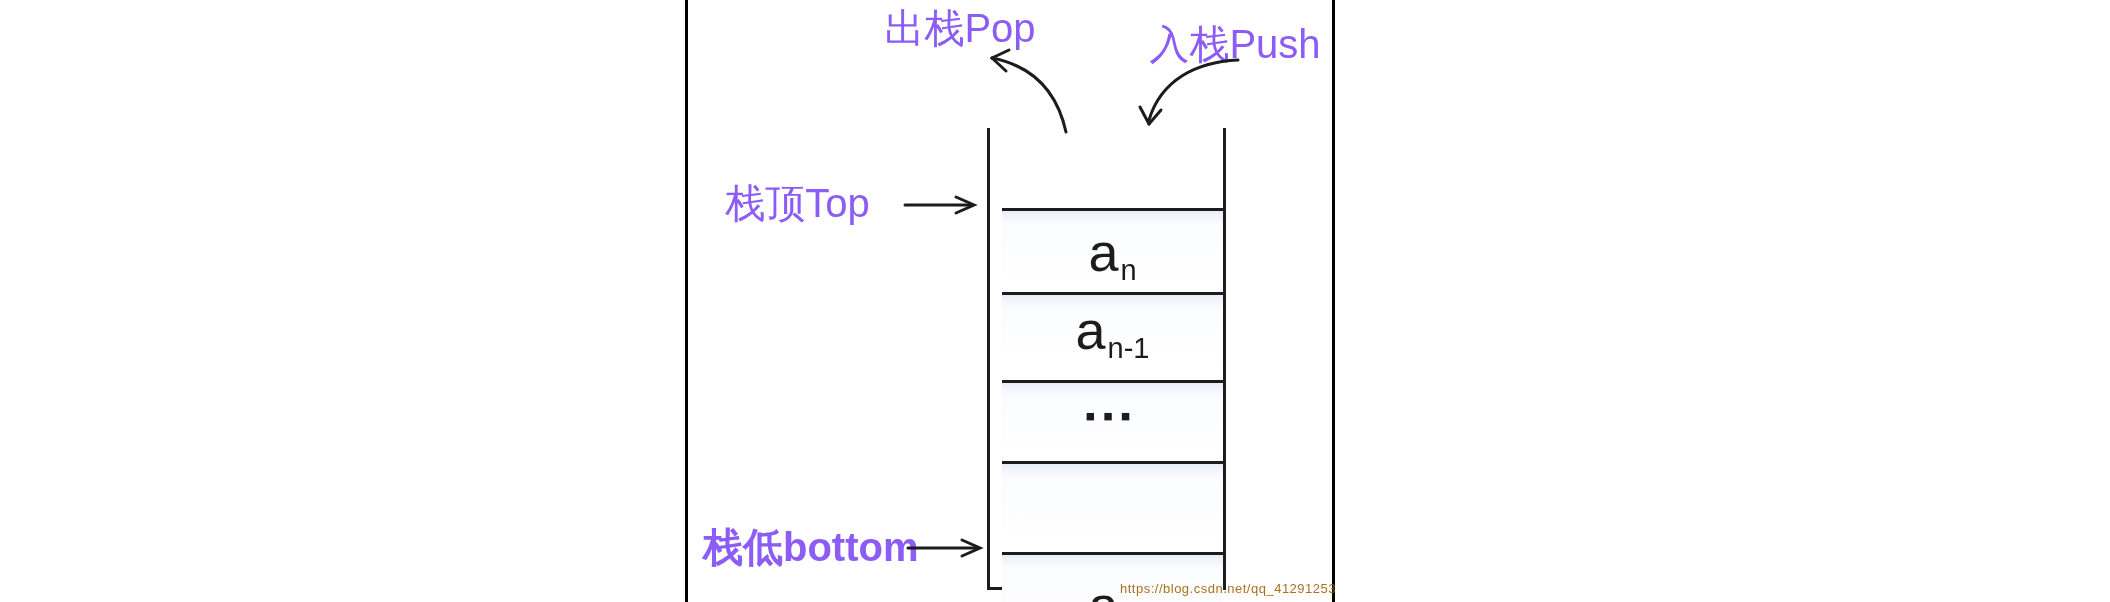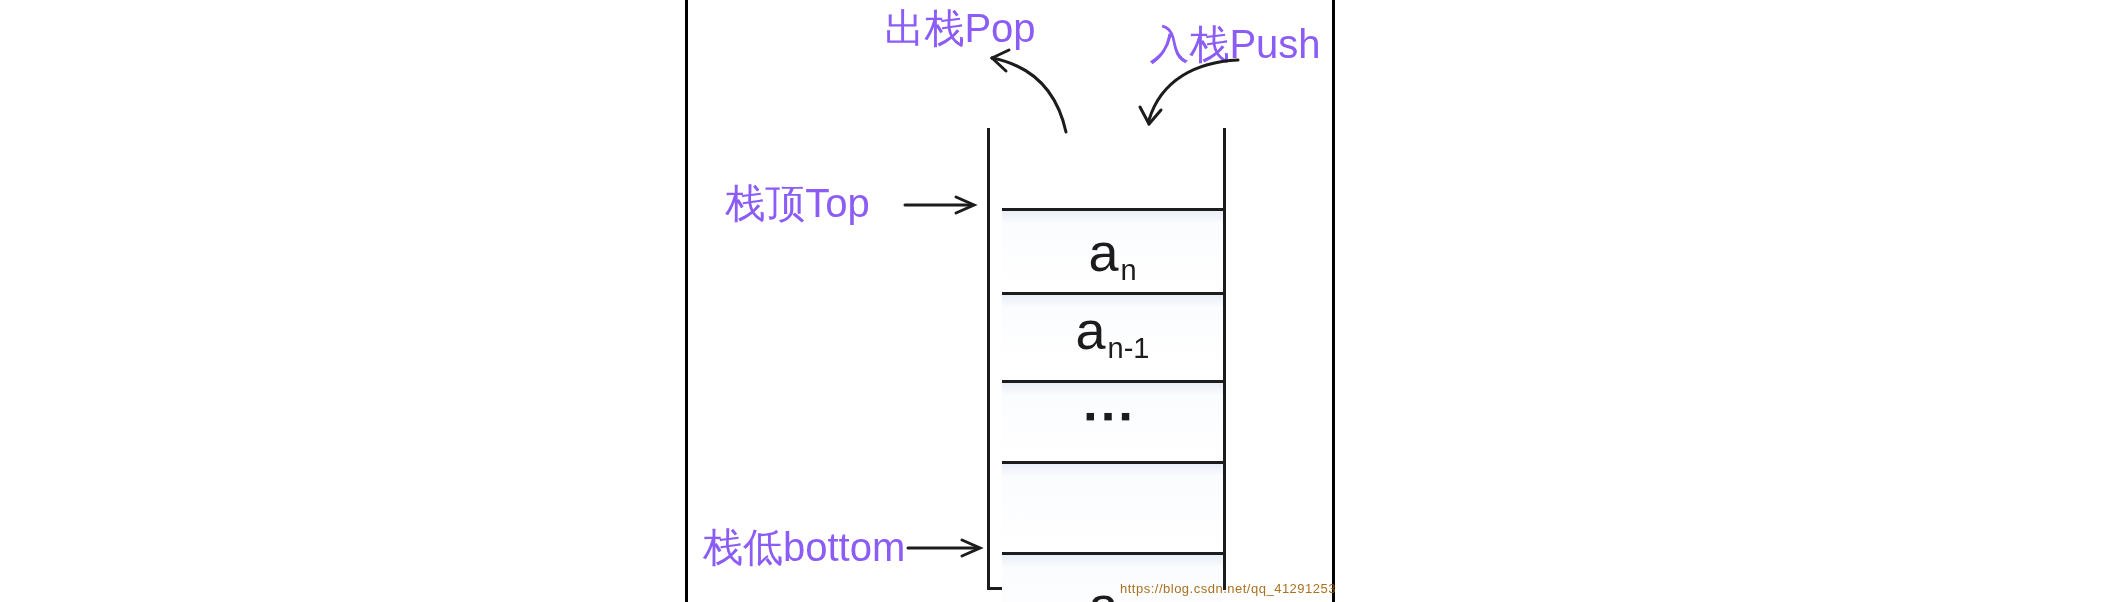--- a/index.html
+++ b/index.html
@@ -27,21 +27,21 @@
   .lbl {
     position: absolute;
     font-size: 40px;
     line-height: 1.1;
     white-space: nowrap;
     color: #8b5cf6;
   }
   .lbl.pop    { left: 860px;  top: 6px;  width: 200px; text-align: center; }
   .lbl.push   { left: 1135px; top: 6px;  width: 200px; text-align: center; margin-top: 16px; }
   .lbl.stop   { left: 700px;  top: 181px; width: 195px; text-align: center; }
-  .lbl.sbottom{ left: 703px;  top: 525px; width: 200px; text-align: right; }
+  .lbl.sbottom{ left: 703px;  top: 525px; width: 200px; text-align: right; font-weight: bold; }
 
   
   .stack {
     position: absolute;
     left: 987px;
     top: 128px;
     width: 239px;
     height: 462px;
     box-sizing: border-box;
     border-left: 3px solid #1c1c1c;

